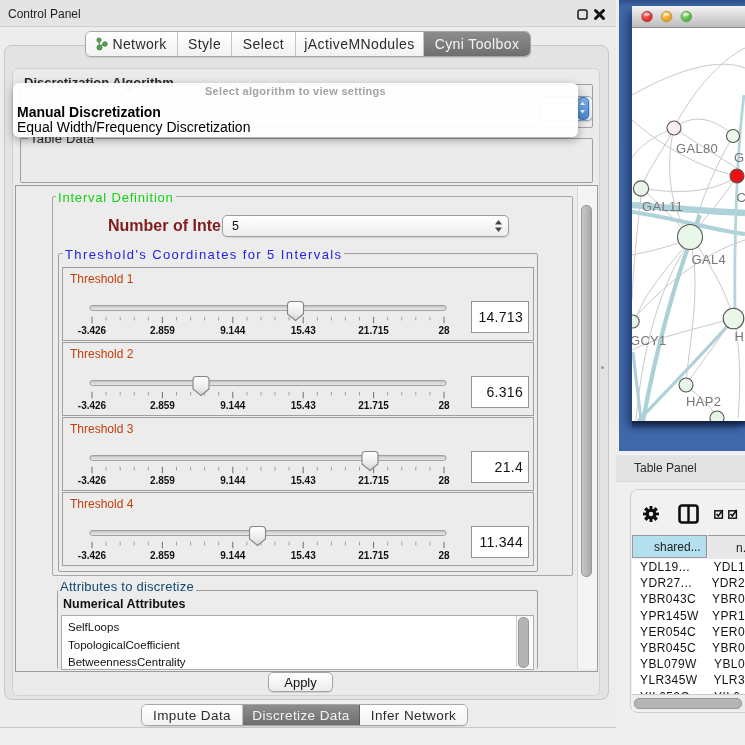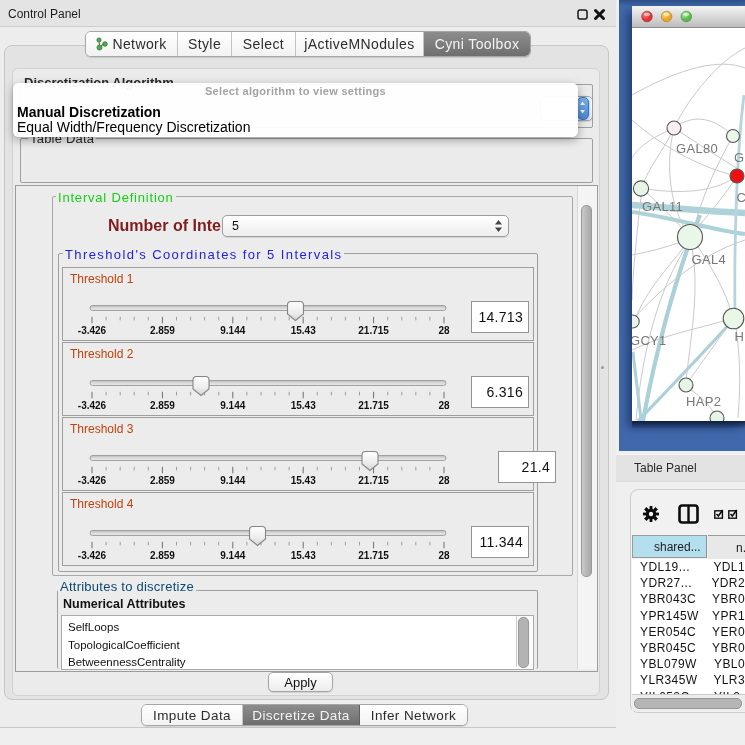--- a/index.html
+++ b/index.html
@@ -237,21 +237,21 @@
       <line x1="366.9" y1="48.8" x2="366.9" y2="52.4" stroke="#8a8a8a" stroke-width="0.8"></line>
       <line x1="381.0" y1="48.8" x2="381.0" y2="55.3" stroke="#6e6e6e" stroke-width="1"></line>
       <path d="M 299.0 37.0 Q 299.0 33.5 302.5 33.5 L 311.5 33.5 Q 315.0 33.5 315.0 37.0 L 315.0 46.0 L 307.0 52.5 L 299.0 46.0 Z" fill="url(#thm)" stroke="#858585" stroke-width="1.1"></path>
     </svg>
     <div class="ticklbl" style="left:29.0px;top:56.5px;">-3.426</div>
     <div class="ticklbl" style="left:99.4px;top:56.5px;">2.859</div>
     <div class="ticklbl" style="left:169.8px;top:56.5px;">9.144</div>
     <div class="ticklbl" style="left:240.2px;top:56.5px;">15.43</div>
     <div class="ticklbl" style="left:310.6px;top:56.5px;">21.715</div>
     <div class="ticklbl" style="left:381.0px;top:56.5px;">28</div>
-    <div class="valbox" style="left:408px;top:33px;margin-left:27px;">21.4</div>
+    <div class="valbox" style="left:408px;top:33px;">21.4</div>
   </div>
   <div class="thp" style="top:492px;">
     <div class="ttl">Threshold 4</div>
     <svg width="470" height="72" style="position:absolute;left:0;top:0">
       <defs></defs>
       <rect x="27.0" y="37.5" width="356.0" height="5" rx="2.5" fill="url(#trk)" stroke="#9a9a9a" stroke-width="0.9"></rect>
       <line x1="29.0" y1="48.8" x2="29.0" y2="55.3" stroke="#6e6e6e" stroke-width="1"></line>
       <line x1="43.1" y1="48.8" x2="43.1" y2="52.4" stroke="#8a8a8a" stroke-width="0.8"></line>
       <line x1="57.2" y1="48.8" x2="57.2" y2="52.4" stroke="#8a8a8a" stroke-width="0.8"></line>
       <line x1="71.2" y1="48.8" x2="71.2" y2="52.4" stroke="#8a8a8a" stroke-width="0.8"></line>

